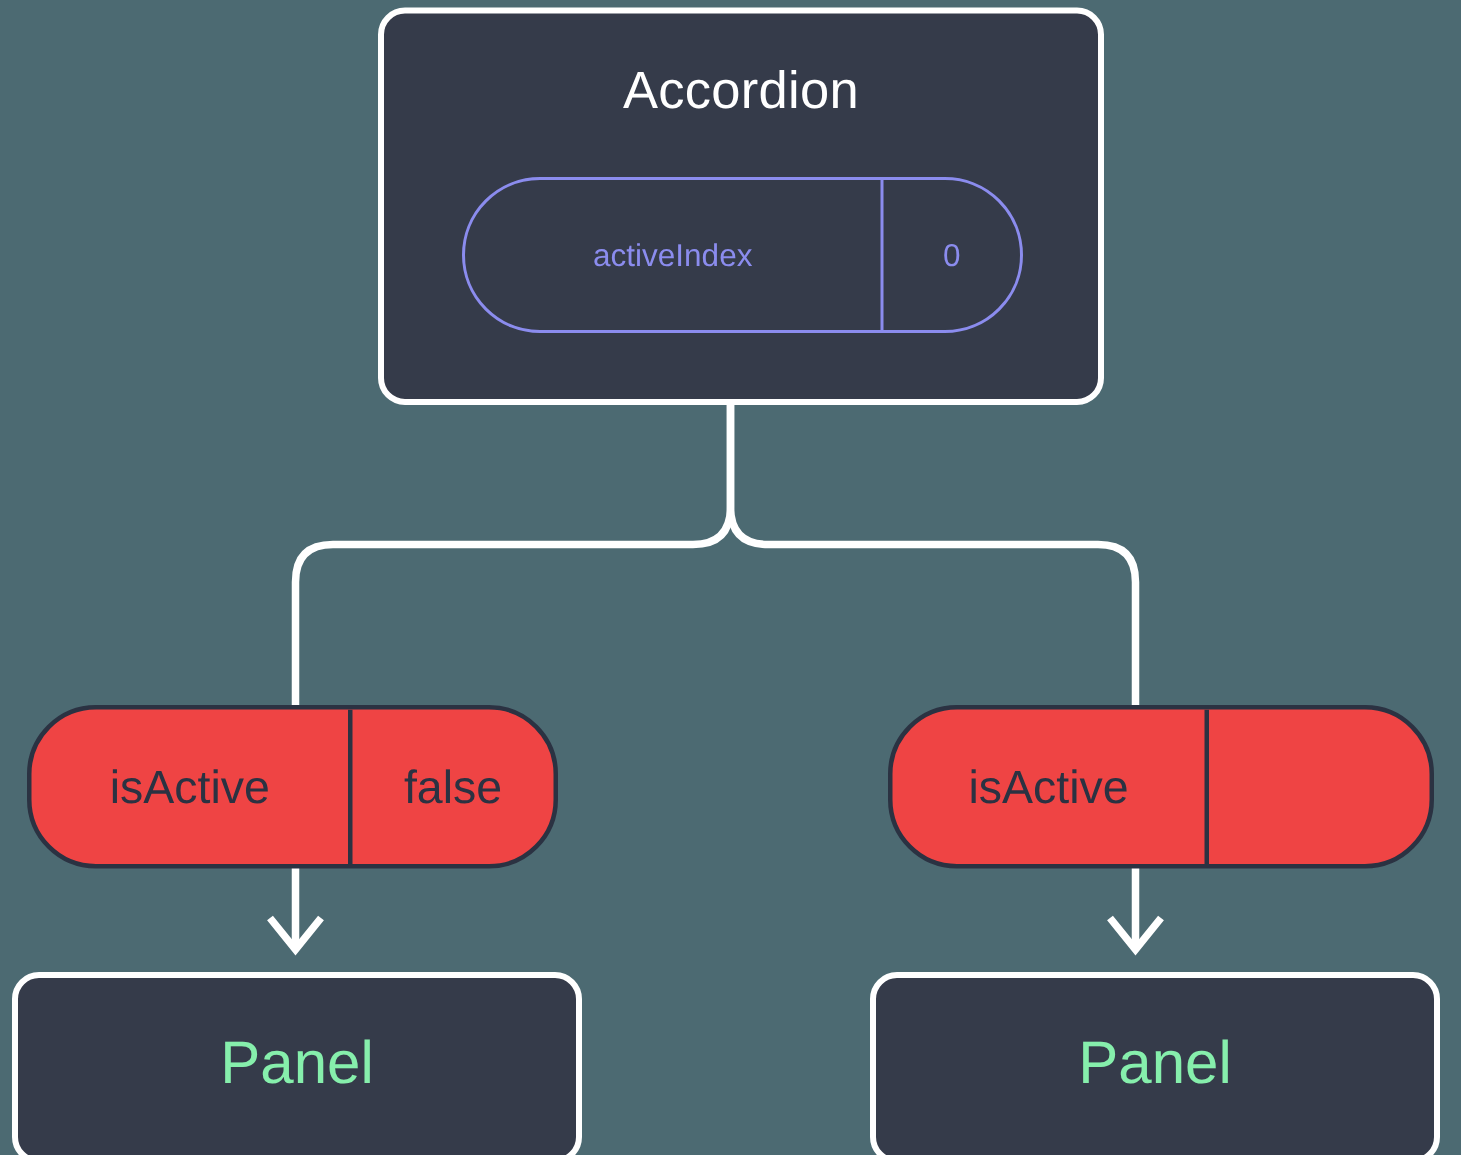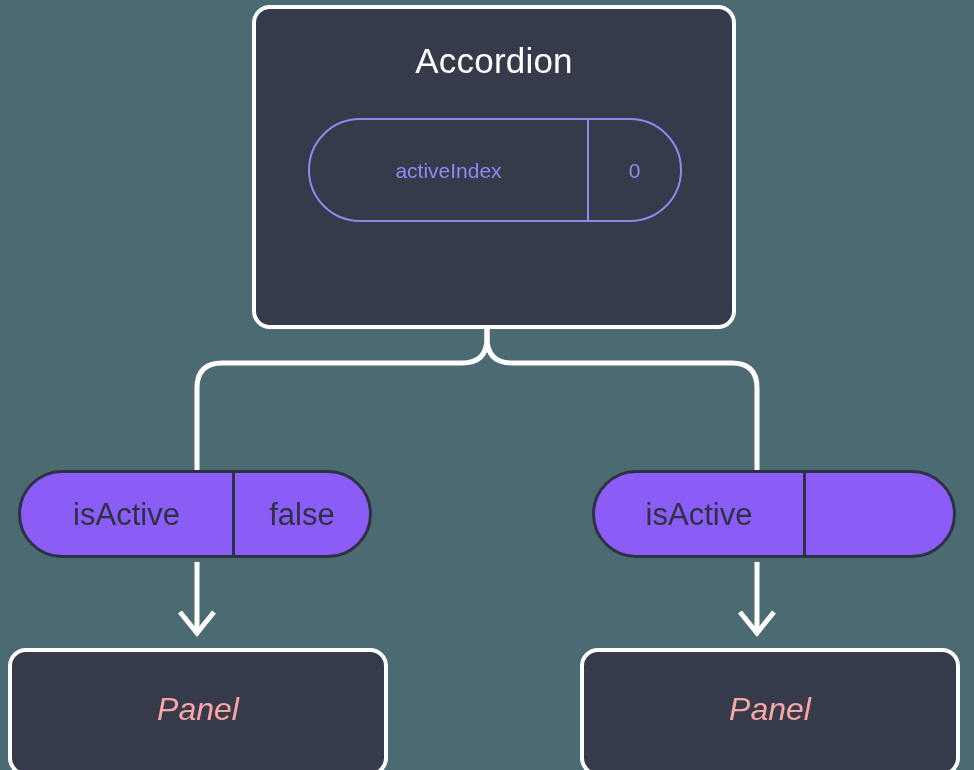--- a/index.html
+++ b/index.html
@@ -33,21 +33,21 @@
     border-radius: 18px;
     display: flex;
     align-items: center;
     justify-content: center;
   }
 
   #accordion-node {
     left: 252px;
     top: 5px;
     width: 484px;
-    height: 324px;
+    height: 265px;
     flex-direction: column;
     justify-content: flex-start;
     padding-top: 34px;
   }
 
   .node-title {
     color: #ffffff;
     font-size: 35px;
     font-weight: 400;
     letter-spacing: 0.2px;
@@ -82,22 +82,22 @@
     border-right: 2px solid #8b8cee;
   }
   #state-pill .pill-val {
     flex: 1;
   }
 
   
   .prop-pill {
     position: absolute;
     box-sizing: border-box;
-    height: 88px;
-    background: #8b5cf6;
+    height: 109px;
+    background: #ef4444;
     border: 3px solid #2b3242;
     border-radius: 46px;
     display: flex;
     align-items: stretch;
     overflow: hidden;
   }
   .prop-pill .pill-key,
   .prop-pill .pill-val {
     display: flex;
     align-items: center;
@@ -132,25 +132,24 @@
     width: 380px;
     height: 128px;
   }
   #panel-right {
     left: 580px;
     top: 648px;
     width: 380px;
     height: 128px;
   }
   .panel-label {
-    color: #fca5a5;
-    font-size: 32px;
+    color: #86efac;
+    font-size: 40px;
     line-height: 1;
     margin-top: -6px;
-    font-style: italic;
   }
 </style>
 </head>
 <body>
 
 <div id="stage">
 
   <svg id="wires" viewBox="0 0 974 770" width="974" height="770" fill="none">
 
     <path d="M487 270 L487 338 Q487 363 462 363 L222 363 Q197 363 197 388 L197 470" stroke="#ffffff" stroke-width="5" fill="none" stroke-linecap="butt"></path>

